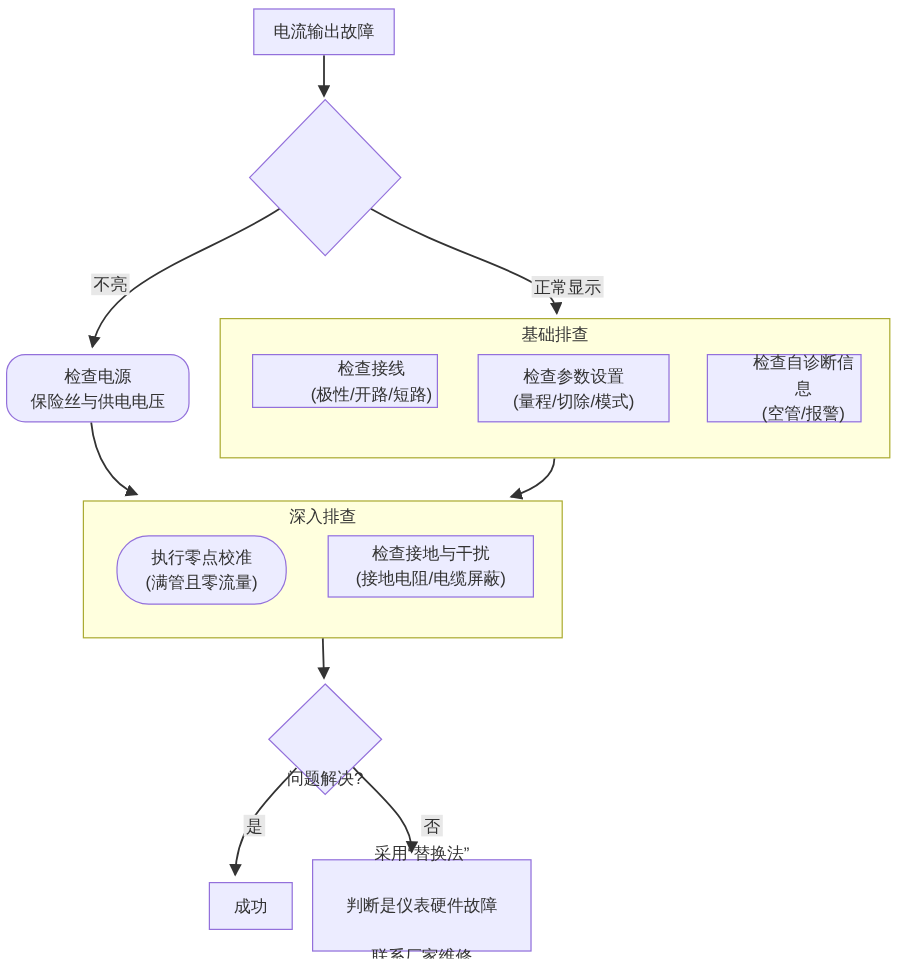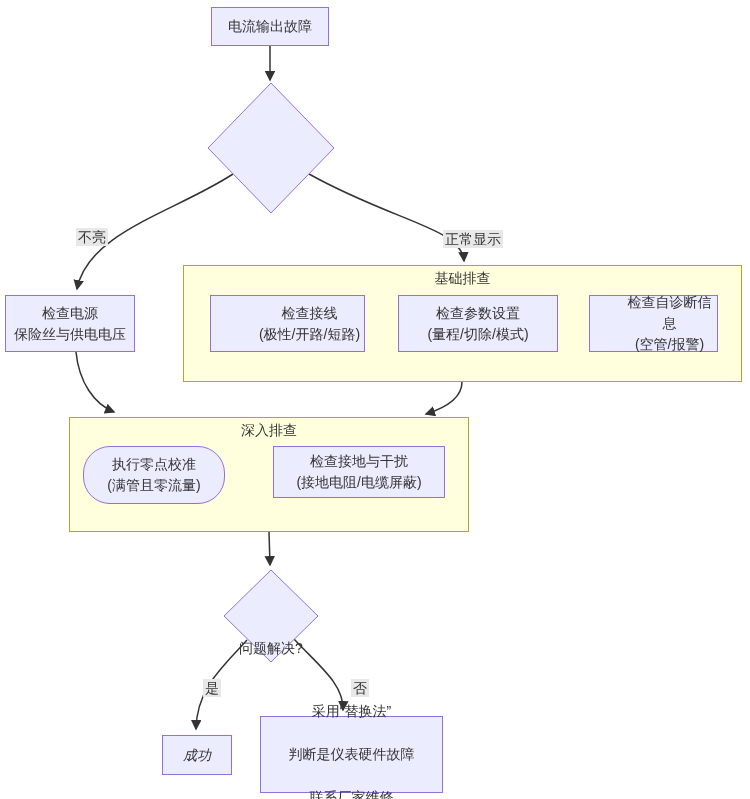--- a/index.html
+++ b/index.html
@@ -71,51 +71,51 @@
     <path class="edge" marker-end="url(#arrow)" d="M247,640 C222,668 197,688 196,729"></path>
     <path class="edge" marker-end="url(#arrow)" d="M294,639 C319,666 344,684 343,710"></path>
     <polygon class="shape" points="271,83 334,148 271,213 208,148"></polygon>
     <polygon class="shape" points="271,570 318,616 271,662 224,616"></polygon>
   </svg>
 
   <div class="node" style="left:211px;top:7px;width:118px;height:39px;">
     <div>电流输出故障</div>
   </div>
 
-  <div class="node" style="left:5px;top:295px;width:130px;height:57px;">
+  <div class="node" style="left:5px;top:295px;width:153px;height:57px;border-radius:16px;">
     <div>检查电源</div>
     <div>保险丝与供电电压</div>
   </div>
 
-  <div class="node" style="left:210px;top:295px;width:155px;height:57px;padding-left:44px;">
+  <div class="node" style="left:210px;top:295px;width:155px;height:45px;padding-left:44px;">
     <div>检查接线</div>
     <div>(极性/开路/短路)</div>
   </div>
 
   <div class="node" style="left:398px;top:295px;width:160px;height:57px;">
     <div>检查参数设置</div>
     <div>(量程/切除/模式)</div>
   </div>
 
   <div class="node" style="left:589px;top:295px;width:129px;height:57px;padding-left:32px;">
     <div>检查自诊断信息</div>
     <div>(空管/报警)</div>
   </div>
 
-  <div class="node" style="left:83px;top:446px;width:142px;height:58px;border-radius:27px;">
+  <div class="node" style="left:97px;top:446px;width:142px;height:58px;border-radius:27px;">
     <div>执行零点校准</div>
     <div>(满管且零流量)</div>
   </div>
 
   <div class="node" style="left:273px;top:446px;width:172px;height:52px;">
     <div>检查接地与干扰</div>
     <div>(接地电阻/电缆屏蔽)</div>
   </div>
 
-  <div class="node" style="left:162px;top:735px;width:70px;height:40px;font-style:italic;">
+  <div class="node" style="left:174px;top:735px;width:70px;height:40px;">
     <div>成功</div>
   </div>
 
   <div class="node" style="left:260px;top:716px;width:183px;height:77px;gap:22px;">
     <div>采用“替换法”</div>
     <div>判断是仪表硬件故障</div>
     <div>联系厂家维修</div>
   </div>
 
   <div class="diamond-text" style="left:221px;top:601px;width:100px;height:30px;margin-top:32px;">

